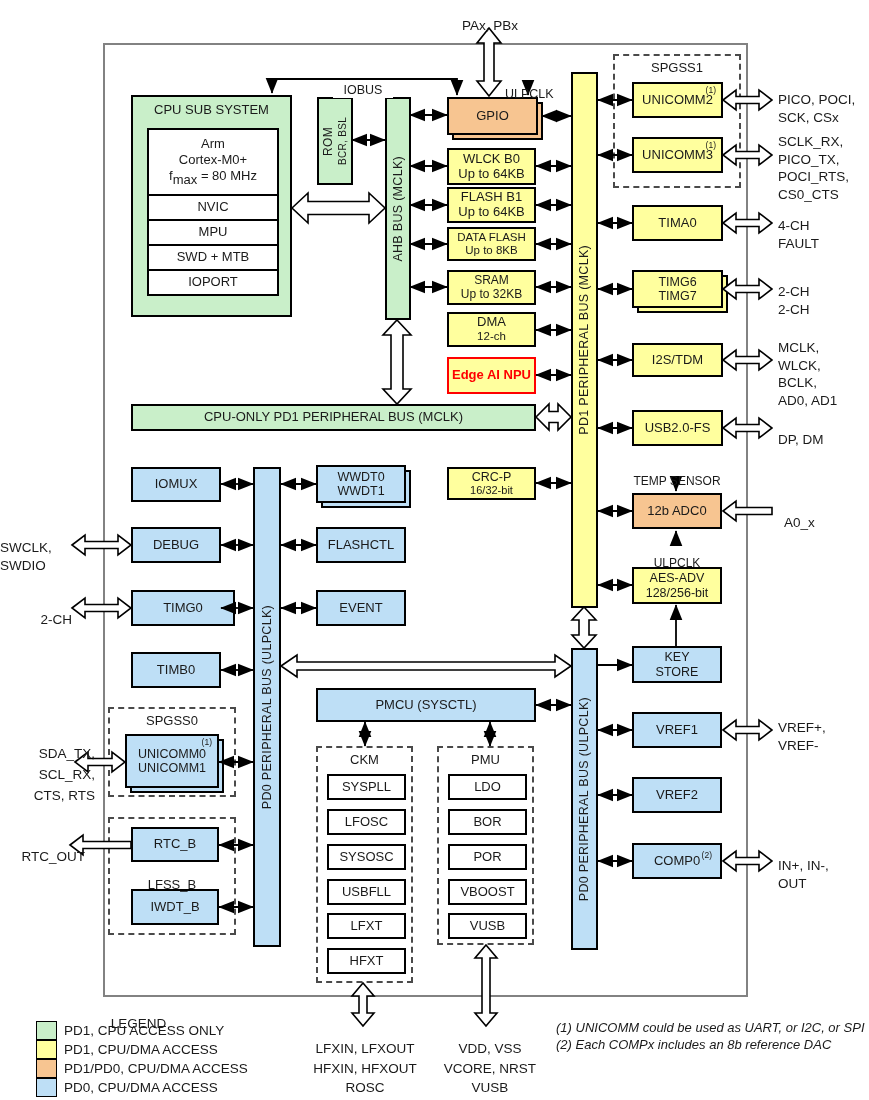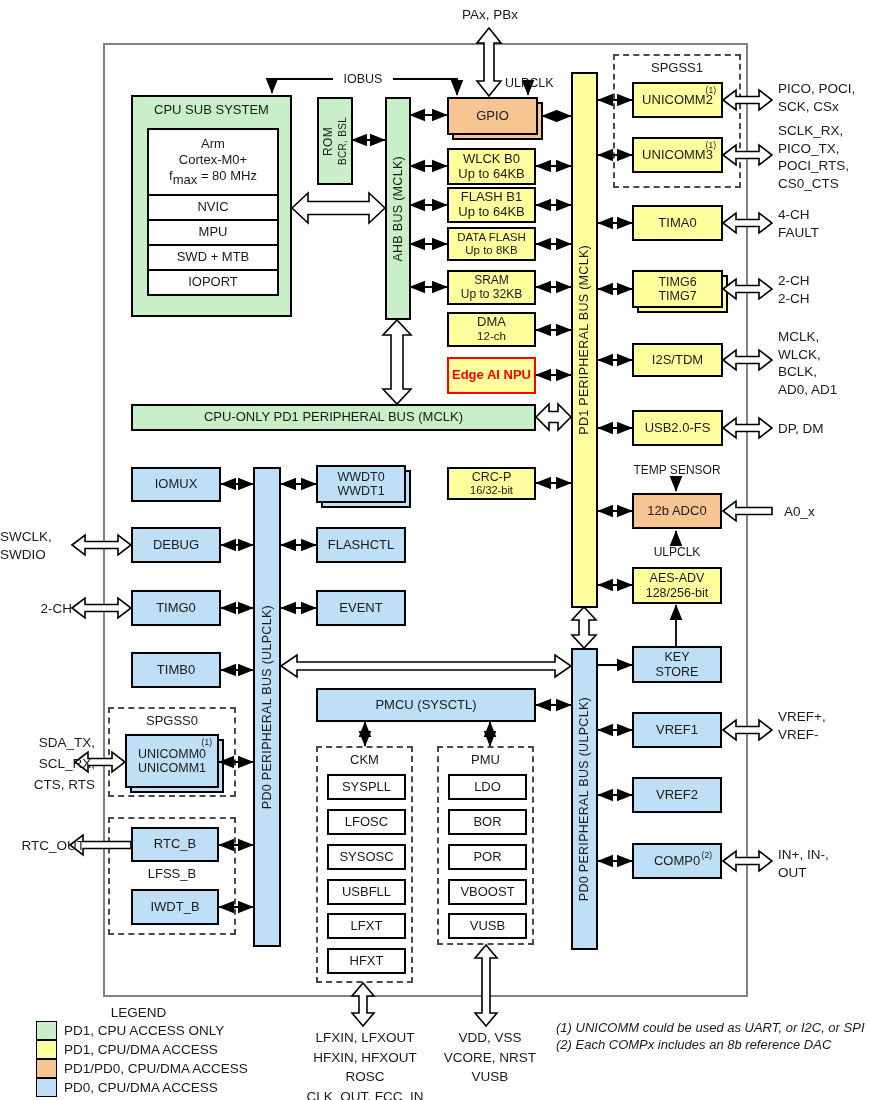--- a/index.html
+++ b/index.html
@@ -11,21 +11,21 @@
        flex-direction:column;align-items:center;justify-content:center;text-align:center;
        font-size:13px;line-height:1.15;}
   .green{background:#C9EFC9}.yellow{background:#FFFF9E}.orange{background:#F7C591}
   .blue{background:#BEDFF6}.white{background:#fff}
   .sh-o{box-shadow:5px 5px 0 -2px #F7C591,5px 5px 0 0 #000;}
   .sh-y{box-shadow:5px 5px 0 -2px #FFFF9E,5px 5px 0 0 #000;}
   .sh-b{box-shadow:5px 5px 0 -2px #BEDFF6,5px 5px 0 0 #000;}
   .vtext{writing-mode:vertical-rl;transform:rotate(180deg);font-size:12.5px;letter-spacing:.3px;}
   .dashed{position:absolute;border:2px dashed #4a4a4a;box-sizing:border-box;}
   .dash-title{position:absolute;left:0;right:0;top:4px;text-align:center;font-size:13px;}
-  .lbl{position:absolute;font-size:13.5px;line-height:1.3;white-space:pre-line;z-index:10;}
+  .lbl{position:absolute;font-size:13.5px;line-height:1.3;white-space:pre-line;z-index:10;margin-top:11px;}
   .small{font-size:11.5px}
   .sup{position:absolute;top:2px;right:5px;font-size:8.5px;line-height:1;}
   .npu{border:2px solid #FF0000;color:#FF0000;font-weight:bold;}
   .cpu-title{font-size:13px;margin-top:6px;}
   .cpu-stack{position:absolute;left:14px;top:33px;width:132px;}
   .wrow{border:2px solid #000;background:#fff;margin-top:-2px;display:flex;flex-direction:column;
         align-items:center;justify-content:center;font-size:13px;line-height:1.25;box-sizing:border-box;}
   sub.fm{font-size:13px;}
   svg.arrows{position:absolute;left:0;top:0;z-index:5;pointer-events:none;}
   .legend-row{position:absolute;display:flex;align-items:center;gap:7px;}
@@ -158,21 +158,21 @@
     <span>COMP0</span>
     <span class="sup" style="top:6px;right:8px">(2)</span>
   </div>
 
   <div class="box blue" style="left:131px;top:467px;width:90px;height:35px">
       <span>IOMUX</span>
     </div>
   <div class="box blue" style="left:131px;top:527px;width:90px;height:36px">
       <span>DEBUG</span>
     </div>
-  <div class="box blue" style="left:131px;top:590px;width:90px;height:36px">
+  <div class="box blue" style="left:131px;top:590px;width:104px;height:36px">
       <span>TIMG0</span>
     </div>
   <div class="box blue" style="left:131px;top:652px;width:90px;height:36px">
       <span>TIMB0</span>
     </div>
 
   <div class="box blue" style="left:253px;top:467px;width:28px;height:480px">
     <span class="vtext">PD0 PERIPHERAL BUS (ULPCLK)</span>
   </div>
 

